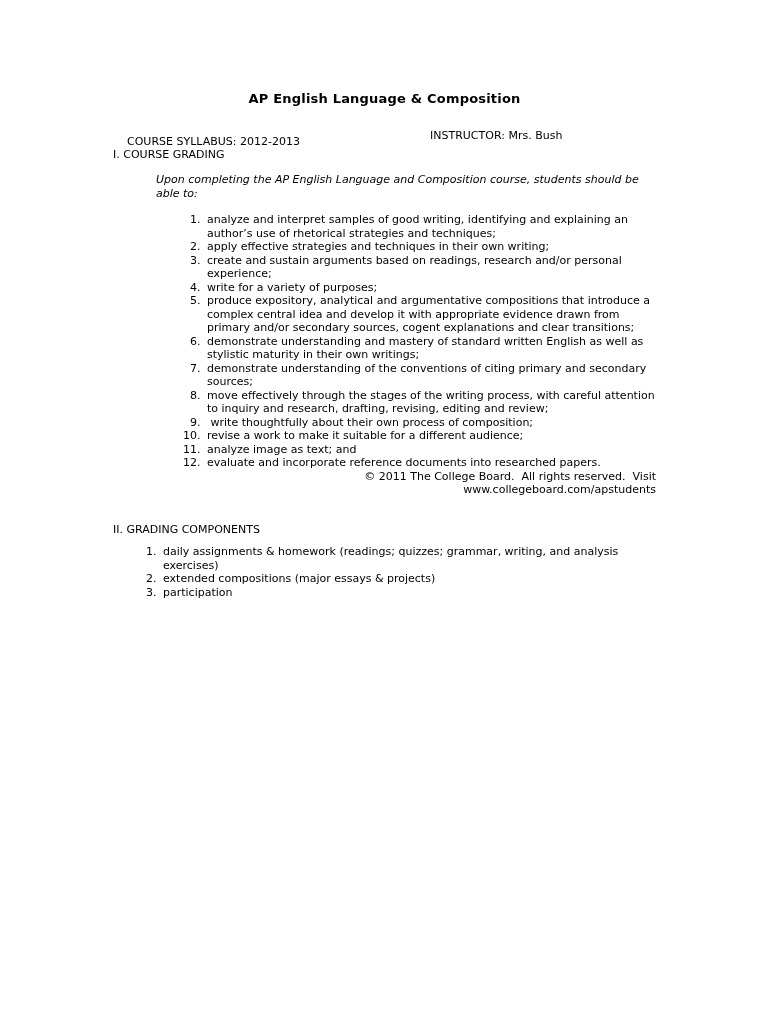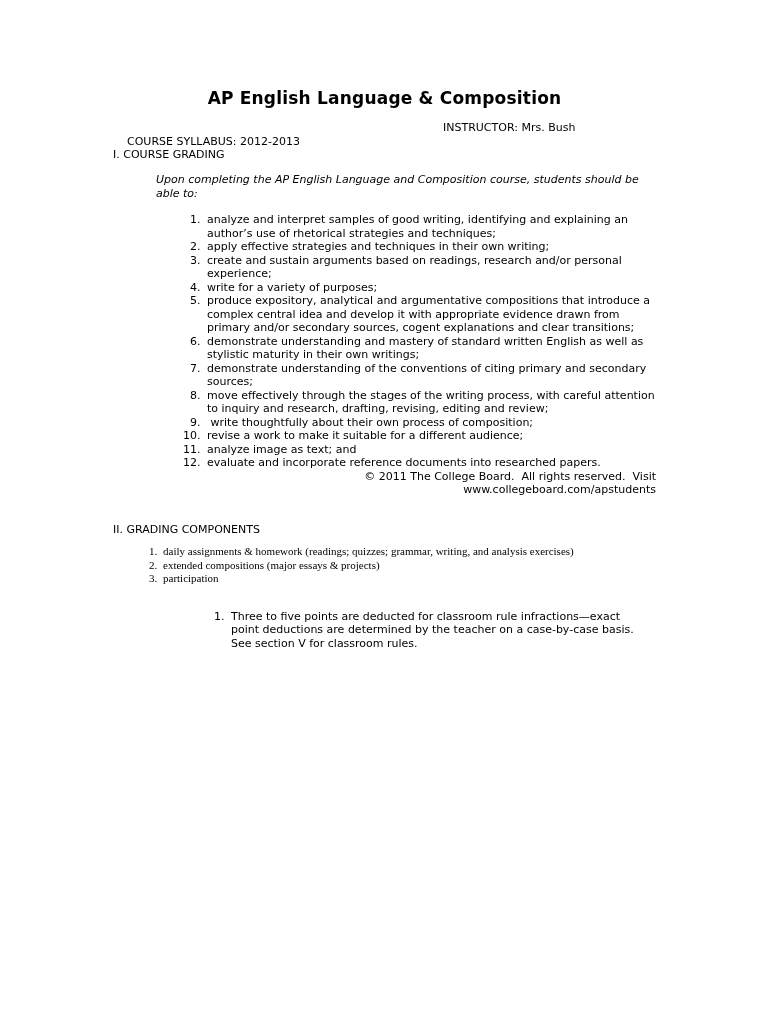--- a/index.html
+++ b/index.html
@@ -10,54 +10,53 @@
     background: #ffffff;
     color: #000000;
     font-family: "DejaVu Sans", "Liberation Sans", sans-serif;
     font-size: 11px;
     line-height: 13.5px;
     padding: 90px 112px 0 113px;
     position: relative;
     overflow: hidden;
   }
   .title {
-    font-size: 17px;
+    font-size: 13px;
     line-height: 17px;
     font-weight: bold;
     text-align: center;
     letter-spacing: 0.2px;
     margin-bottom: 14px;
   }
   .header-row {
     position: relative;
     margin-bottom: 13px;
     height: 13.5px;
     white-space: pre-wrap;
   }
   .header-right {
     position: absolute;
     left: 317px;
-    top: 0;
+    top: 8px;
     white-space: pre-wrap;
-    margin-left: 13px;
   }
   .heading { margin-bottom: 12px; white-space: pre-wrap; }
   .heading2 { margin-bottom: 9px; white-space: pre-wrap; }
   .intro {
     font-style: italic;
     margin-left: 43px;
     margin-bottom: 13px;
     white-space: pre-wrap;
   }
   ol { list-style: decimal outside; }
   ol li { white-space: pre-wrap; padding-left: 3px; }
   .outcomes { padding-left: 91px; }
   .copyright-block { margin-bottom: 26px; }
   .copyright { text-align: right; white-space: pre-wrap; }
-  .grading { padding-left: 47px; margin-bottom: 24px; font-family: Liberation Serif, serif; }
+  .grading { padding-left: 47px; margin-bottom: 12px; }
   .para { margin-bottom: 13px; white-space: pre-wrap; }
   .deductions { padding-left: 115px; max-width: 530px; }
 </style>
 </head>
 <body>
 
 <div class="page">
 
   <h1 class="title">AP English Language &amp; Composition</h1>
 
@@ -93,17 +92,14 @@
   <div class="heading heading2">II. GRADING COMPONENTS</div>
 
   <ol class="grading">
     <li>daily assignments &amp; homework (readings; quizzes; grammar, writing, and analysis exercises)</li>
     <li>extended compositions (major essays &amp; projects)</li>
     <li>participation</li>
   </ol>
 
 
 
-  <ol class="deductions">
-    <li>Three to five points are deducted for classroom rule infractions—exact point deductions are determined by the teacher on a case-by-case basis.  See section V for classroom rules.</li>
-  </ol>
 
 </div>
 
 </body></html>

